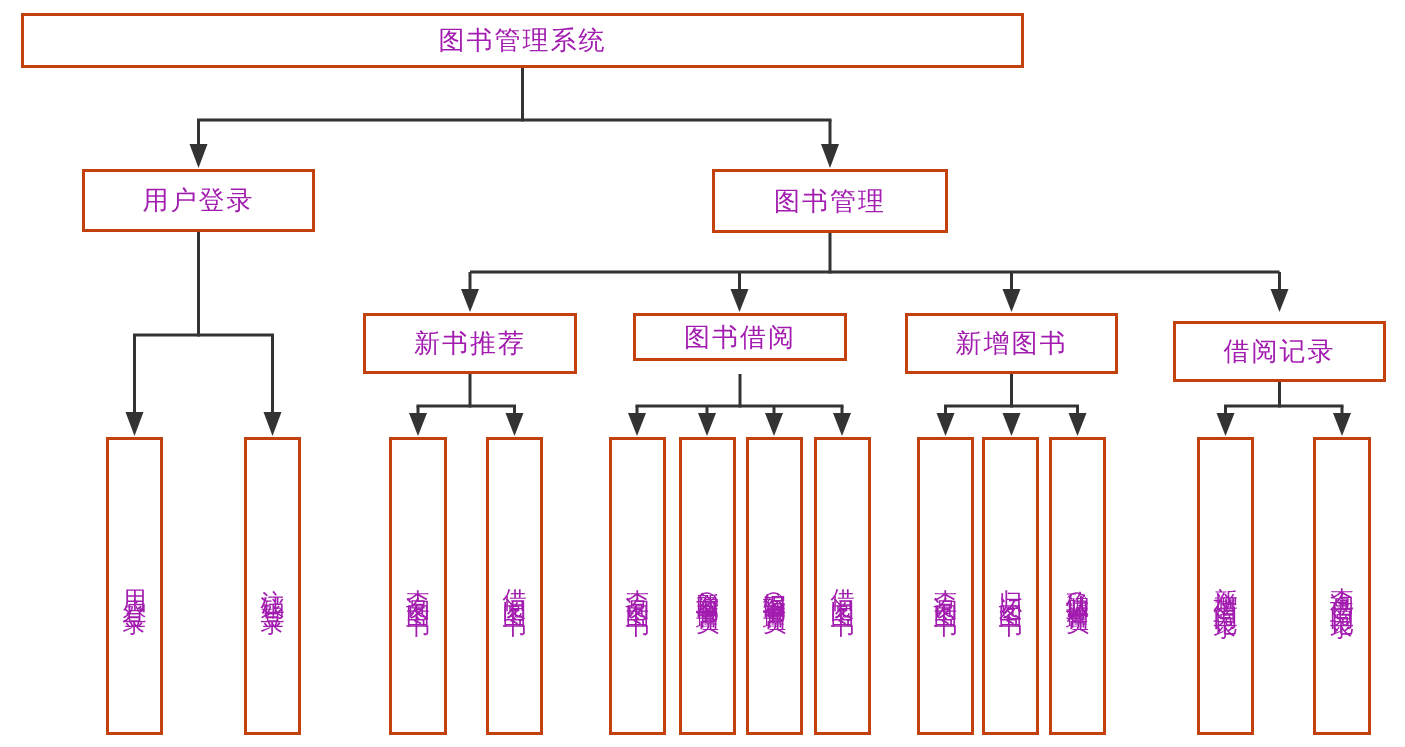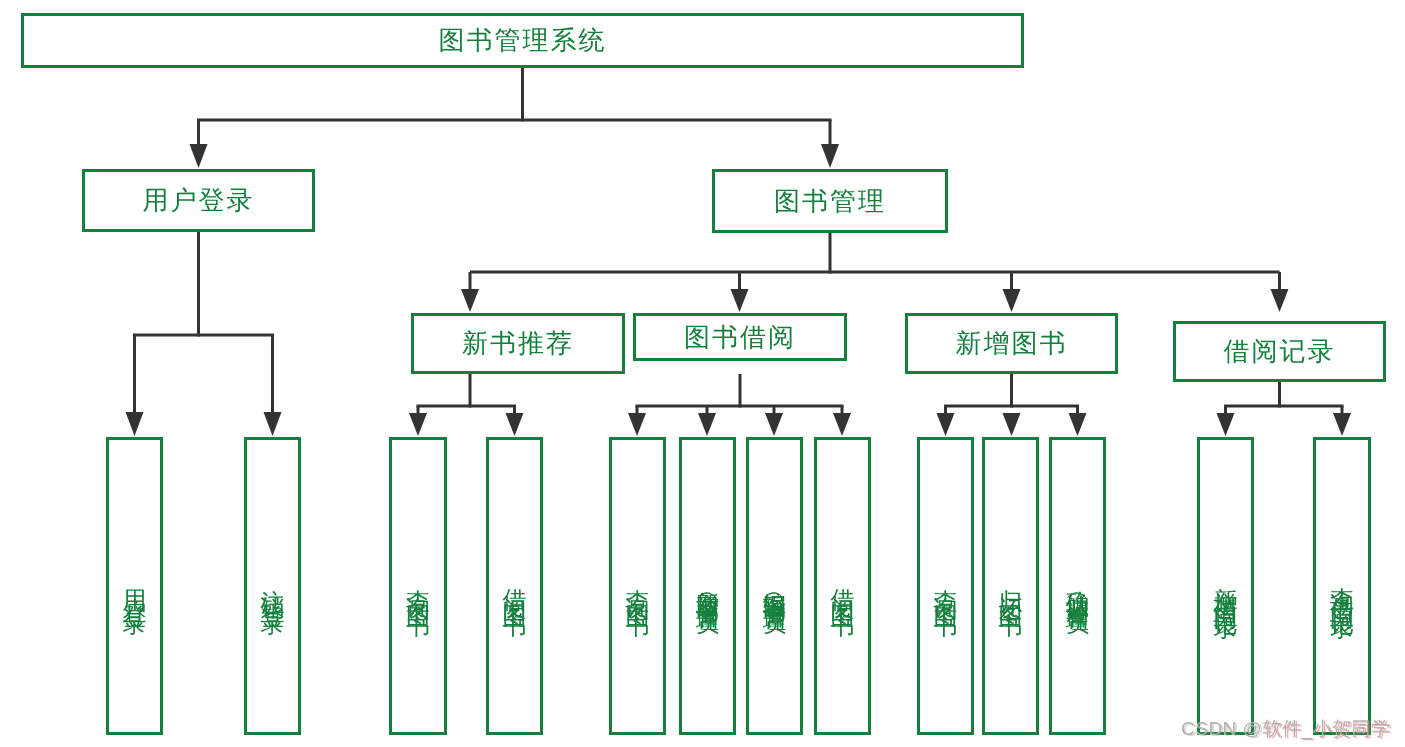--- a/index.html
+++ b/index.html
@@ -14,44 +14,44 @@
   .connectors {
     position: absolute;
     left: 0; top: 0;
     width: 1405px;
     height: 747px;
     pointer-events: none;
   }
   .box {
     position: absolute;
     box-sizing: border-box;
-    border: 3px solid #15803d;
+    border: 3px solid #c2410c;
     background: #ffffff;
     display: flex;
     align-items: center;
     justify-content: center;
-    color: #15803d;
+    color: #a21caf;
   }
   .box-h { font-size: 26px; letter-spacing: 2px; white-space: nowrap; }
   .box-v { font-size: 24px; }
   .box-v .vtext {
     writing-mode: vertical-rl;
     text-orientation: mixed;
     letter-spacing: 8px;
     line-height: 1;
   }
   .box-v.med .vtext { letter-spacing: 6px; }
   .box-v.long { font-size: 23px; }
   .box-v.long .vtext { letter-spacing: 3px; }
 
   
   .n-root           { left: 21px;   top: 13px;  width: 1003px; height: 55px; }
   .n-user-login     { left: 82px;   top: 169px; width: 233px;  height: 63px; }
   .n-book-mgmt      { left: 712px;  top: 169px; width: 236px;  height: 64px; }
-  .n-new-book       { left: 363px;  top: 313px; width: 214px;  height: 61px; margin-left: 48px; }
+  .n-new-book       { left: 363px;  top: 313px; width: 214px;  height: 61px; }
   .n-book-borrow    { left: 633px;  top: 313px; width: 214px;  height: 48px; }
   .n-current-borrow { left: 905px;  top: 313px; width: 213px;  height: 61px; }
   .n-borrow-record  { left: 1173px; top: 321px; width: 213px;  height: 61px; }
 
   .l1  { left: 106px;  top: 437px; width: 57px; height: 298px; }
   .l2  { left: 244px;  top: 437px; width: 57px; height: 298px; }
   .l3  { left: 389px;  top: 437px; width: 58px; height: 298px; }
   .l4  { left: 486px;  top: 437px; width: 57px; height: 298px; }
   .l5  { left: 609px;  top: 437px; width: 57px; height: 298px; }
   .l6  { left: 679px;  top: 437px; width: 57px; height: 298px; }
@@ -215,17 +215,14 @@
     <span class="vtext">确认归还（管理员）</span>
   </div>
 
   <div class="box box-v med l12">
     <span class="vtext">新增借阅记录</span>
   </div>
   <div class="box box-v med l13">
     <span class="vtext">查询借阅记录</span>
   </div>
 
-  <div class="watermark">
-    <span class="wm-prefix">CSDN @</span><span class="wm-author">软件_小贺同学</span>
-  </div>
 
 </div>
 
 </body></html>

